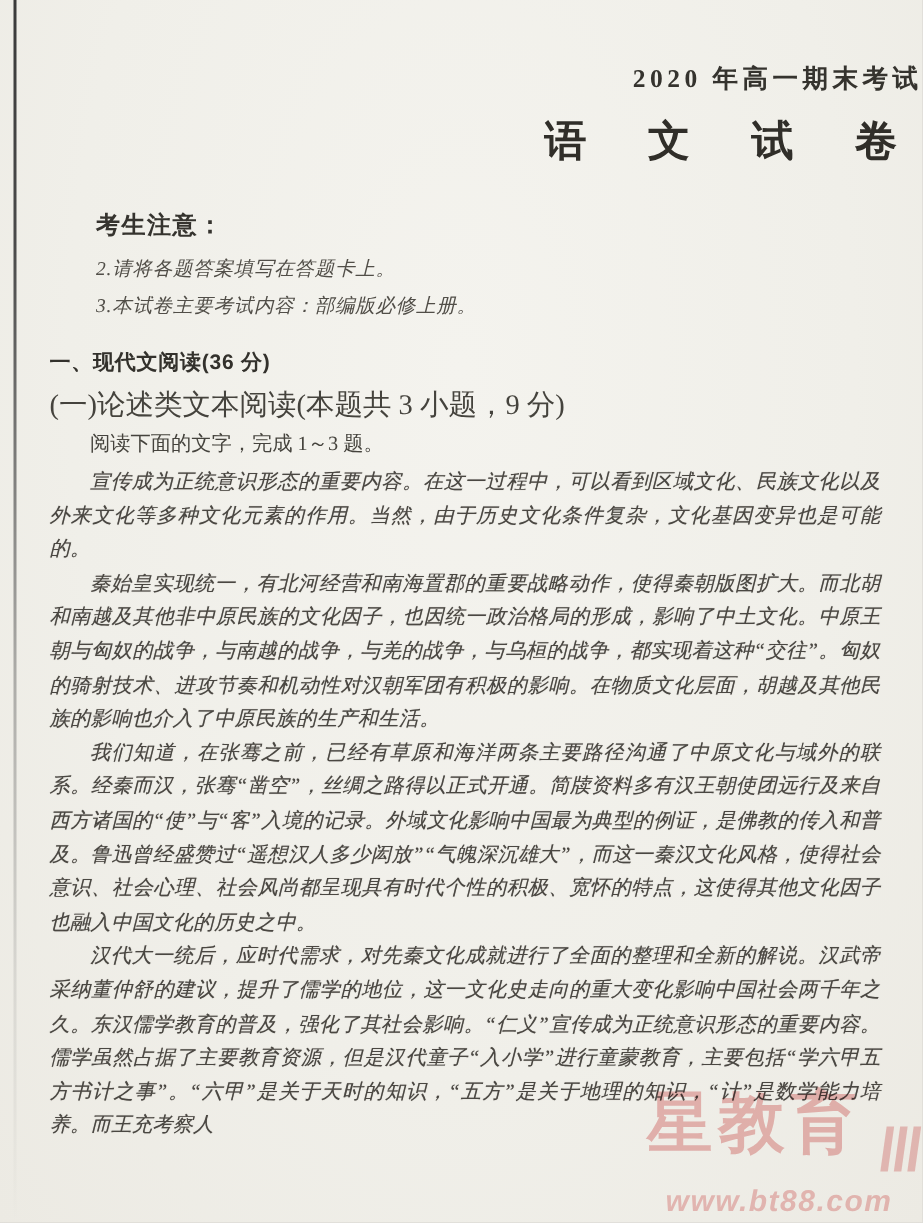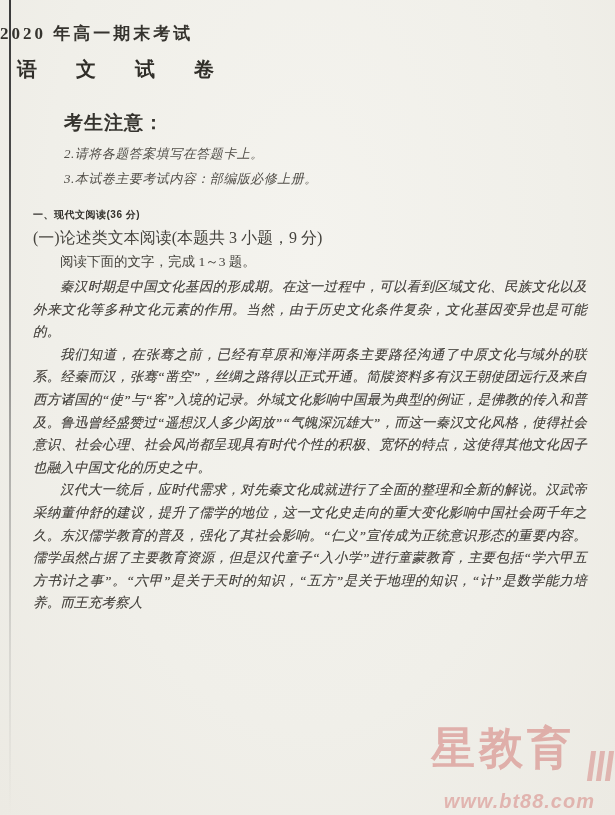--- a/index.html
+++ b/index.html
@@ -10,45 +10,45 @@
     background:
       radial-gradient(ellipse at 50% 30%, #f4f3ee 0%, #f0efe9 60%, #eceae3 100%);
     overflow:hidden;
     color:#403e39;
     font-family:"Liberation Serif","DejaVu Serif",serif;
   }
   .scan-edge{
     position:absolute;left:9px;top:0;width:2px;height:100%;
     background:linear-gradient(#3a3a3a 0%,#4a4a4a 20%,rgba(90,90,90,.45) 55%,rgba(120,120,120,.18) 80%,transparent 100%);
   }
-  .header{padding-top:22px;text-align:left;}
+  .header{padding-top:41px;text-align:right;}
   .exam-title{
     font-size:17px;font-weight:700;letter-spacing:3px;color:#35332e;
   }
   .subject-title{
-    margin-top:11px;font-size:20px;font-weight:700;
+    margin-top:11px;font-size:28px;font-weight:700;
     letter-spacing:17px;padding-left:17px;color:#302e29;
   }
   .notice{margin:27px 40px 0 64px;}
   .notice-heading{
     font-family:"Liberation Sans","DejaVu Sans",sans-serif;
-    font-weight:700;font-size:19px;letter-spacing:1px;color:#35332e;
+    font-weight:700;font-size:16px;letter-spacing:1px;color:#35332e;
     margin-bottom:5px;
   }
   .notice-item{
     font-size:13px;line-height:25px;font-style:italic;color:#514e48;
     letter-spacing:.5px;
   }
   .content{margin:17px 28px 0 33px;}
   .sec-heading{
     font-family:"Liberation Sans","DejaVu Sans",sans-serif;
-    font-weight:700;font-size:10px;color:#33312c;letter-spacing:.5px;
+    font-weight:700;font-size:14px;color:#33312c;letter-spacing:.5px;
   }
   .sec-subheading{
-    margin-top:6px;font-size:16px;color:#45433d;
+    margin-top:6px;font-size:19px;color:#45433d;
   }
   .sec-instruction{
     margin-top:4px;font-size:13.5px;color:#45433d;text-indent:2em;
   }
   .passage{margin-top:5px;}
   .passage p{
     margin:0;text-indent:2em;font-size:13.5px;line-height:22.6px;
     text-align:justify;font-style:italic;color:#4a4742;
     letter-spacing:.2px;
     text-shadow:0 0 .5px rgba(74,71,66,.55);
@@ -90,21 +90,22 @@
     <div class="notice-item">2.请将各题答案填写在答题卡上。</div>
     <div class="notice-item">3.本试卷主要考试内容：部编版必修上册。</div>
   </div>
 
   <div class="content">
     <div class="sec-heading">一、现代文阅读(36 分)</div>
     <div class="sec-subheading">(一)论述类文本阅读(本题共 3 小题，9 分)</div>
     <div class="sec-instruction">阅读下面的文字，完成 1～3 题。</div>
 
     <div class="passage">
-      <p>秦汉时期是中国文化基因的形成期。在这一过程中，可以看到区域文化、民族文化以及外来文化等多种文化元素的作用。当然，由于历史文化条件复杂，文化基因变异也是可能的。</p>
+      <p>宣传成为正统意识形态的重要内容。在这一过程中，可以看到区域文化、民族文化以及外来文化等多种文化元素的作用。当然，由于历史文化条件复杂，文化基因变异也是可能的。</p>
+      <p>秦始皇实现统一，有北河经营和南海置郡的重要战略动作，使得秦朝版图扩大。而北胡和南越及其他非中原民族的文化因子，也因统一政治格局的形成，影响了中土文化。中原王朝与匈奴的战争，与南越的战争，与羌的战争，与乌桓的战争，都实现着这种“交往”。匈奴的骑射技术、进攻节奏和机动性对汉朝军团有积极的影响。在物质文化层面，胡越及其他民族的影响也介入了中原民族的生产和生活。</p>
       <p>我们知道，在张骞之前，已经有草原和海洋两条主要路径沟通了中原文化与域外的联系。经秦而汉，张骞“凿空”，丝绸之路得以正式开通。简牍资料多有汉王朝使团远行及来自西方诸国的“使”与“客”入境的记录。外域文化影响中国最为典型的例证，是佛教的传入和普及。鲁迅曾经盛赞过“遥想汉人多少闳放”“气魄深沉雄大”，而这一秦汉文化风格，使得社会意识、社会心理、社会风尚都呈现具有时代个性的积极、宽怀的特点，这使得其他文化因子也融入中国文化的历史之中。</p>
       <p>汉代大一统后，应时代需求，对先秦文化成就进行了全面的整理和全新的解说。汉武帝采纳董仲舒的建议，提升了儒学的地位，这一文化史走向的重大变化影响中国社会两千年之久。东汉儒学教育的普及，强化了其社会影响。“仁义”宣传成为正统意识形态的重要内容。儒学虽然占据了主要教育资源，但是汉代童子“入小学”进行童蒙教育，主要包括“学六甲五方书计之事”。“六甲”是关于天时的知识，“五方”是关于地理的知识，“计”是数学能力培养。而王充考察人</p>
     </div>
   </div>
 
   <div class="watermark">
     <div class="wm-brand">星教育</div>
     <div class="wm-bars">
         <span></span>
         <span></span>

